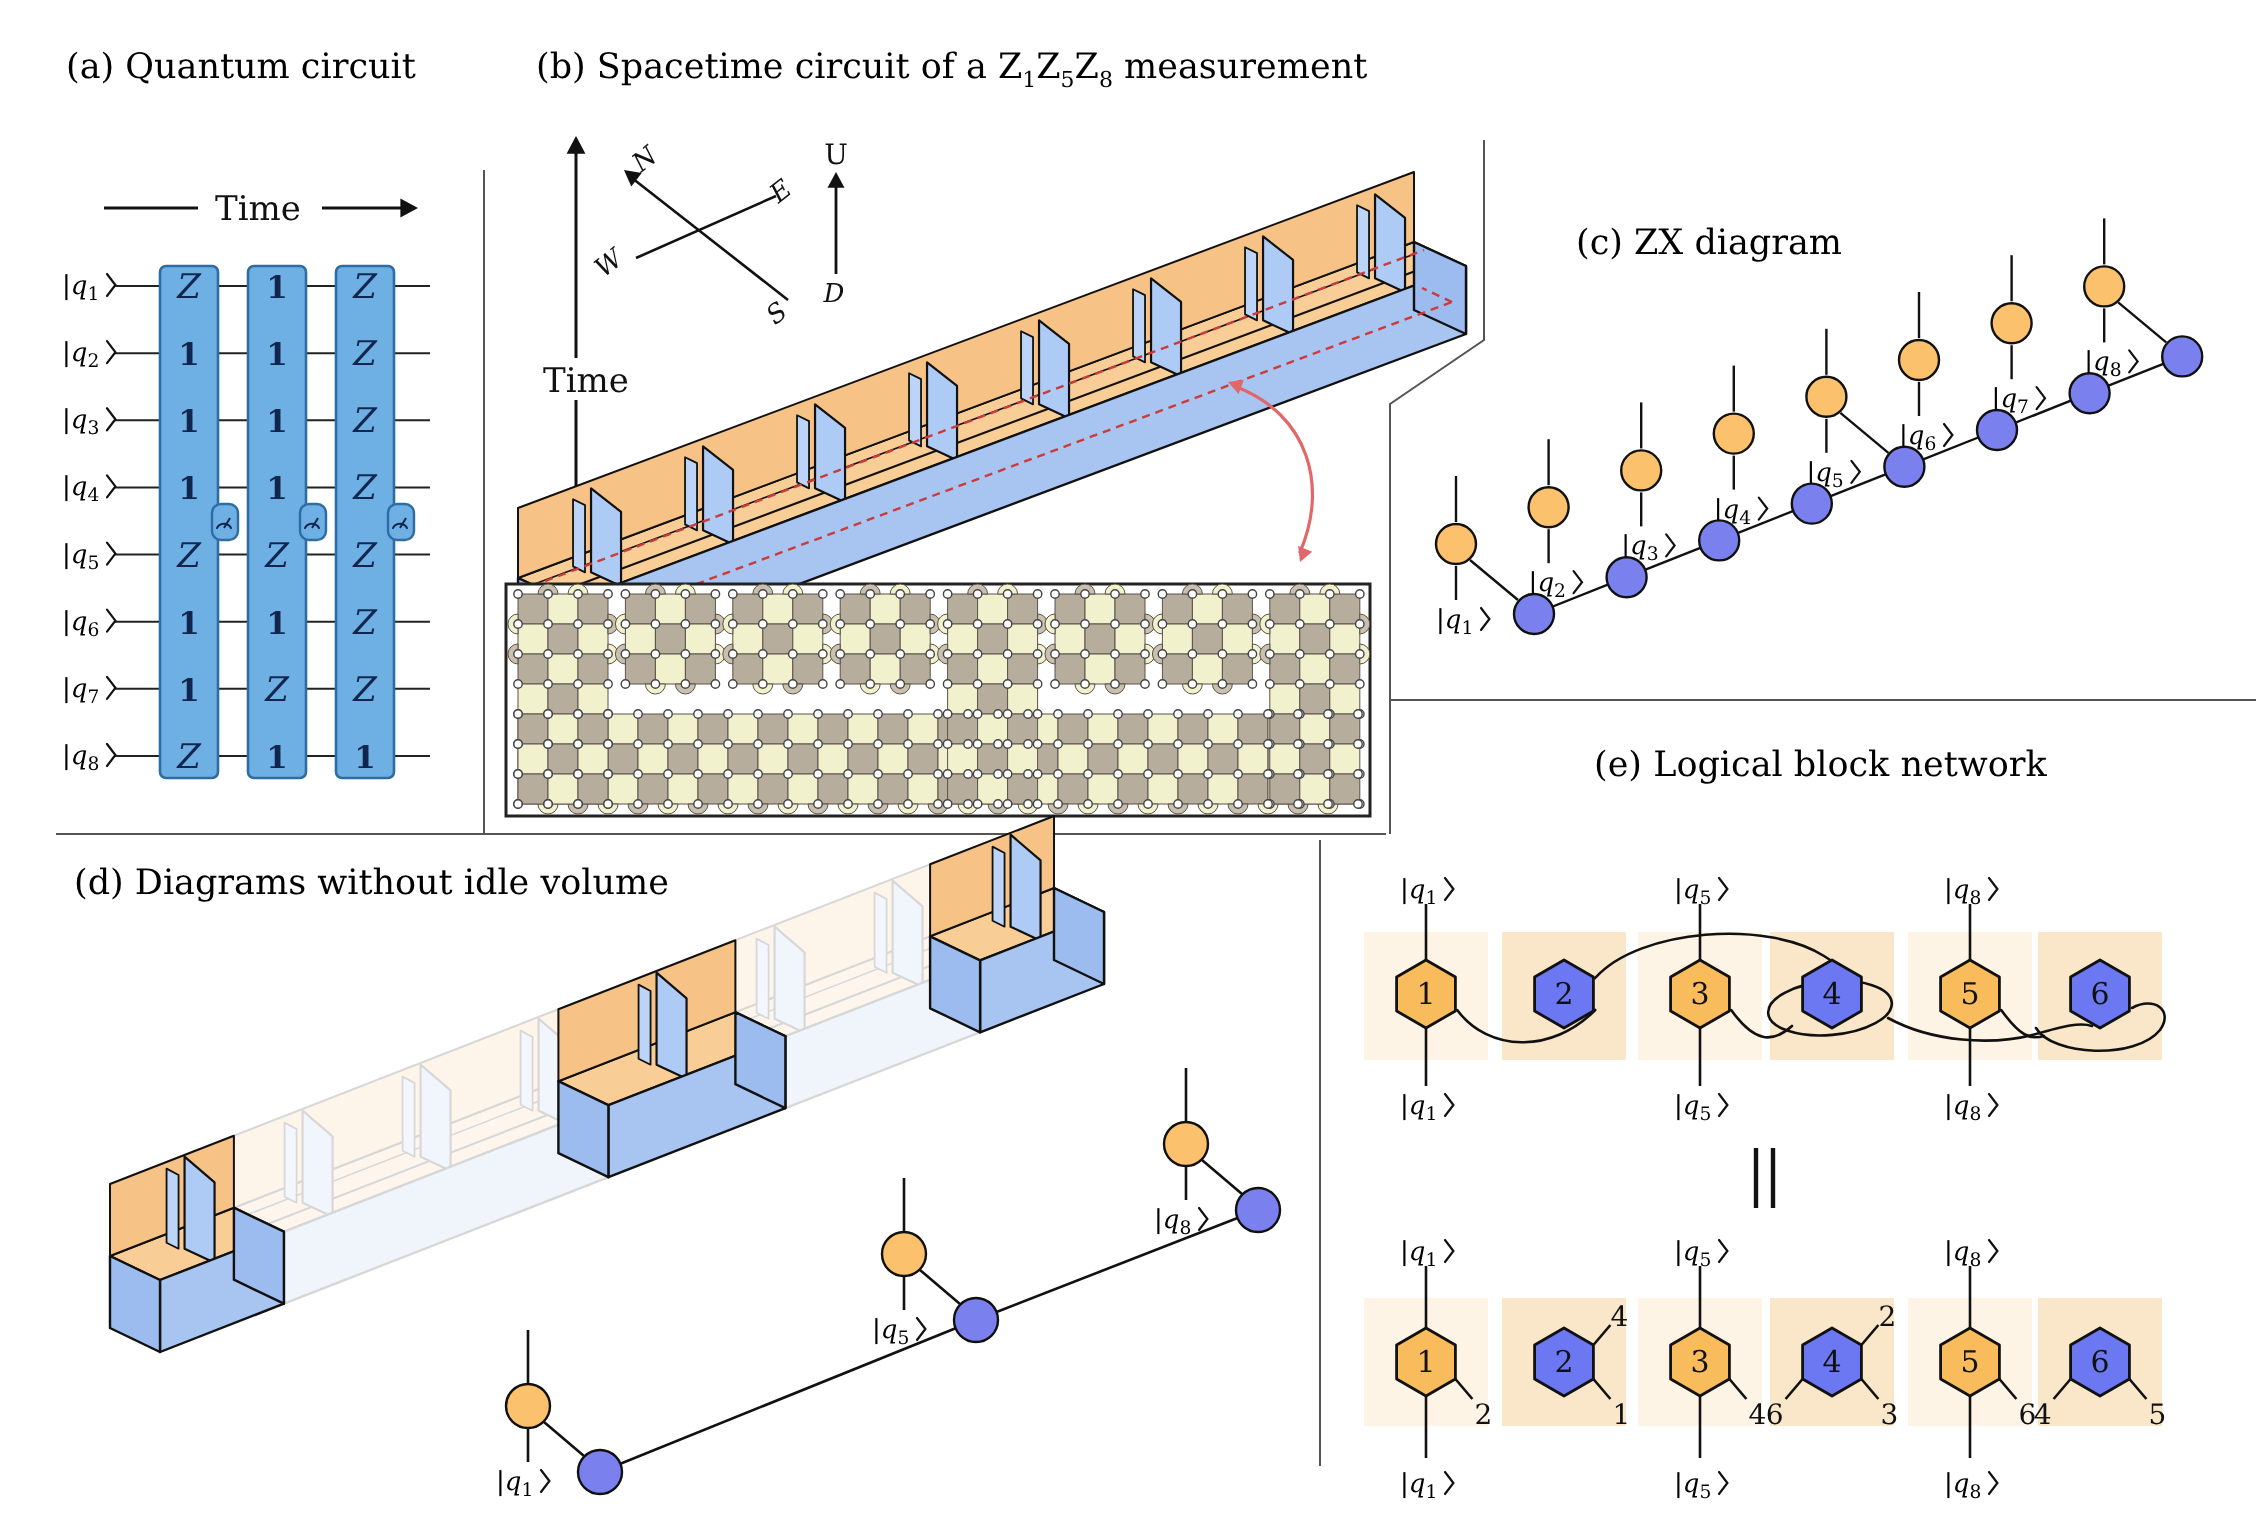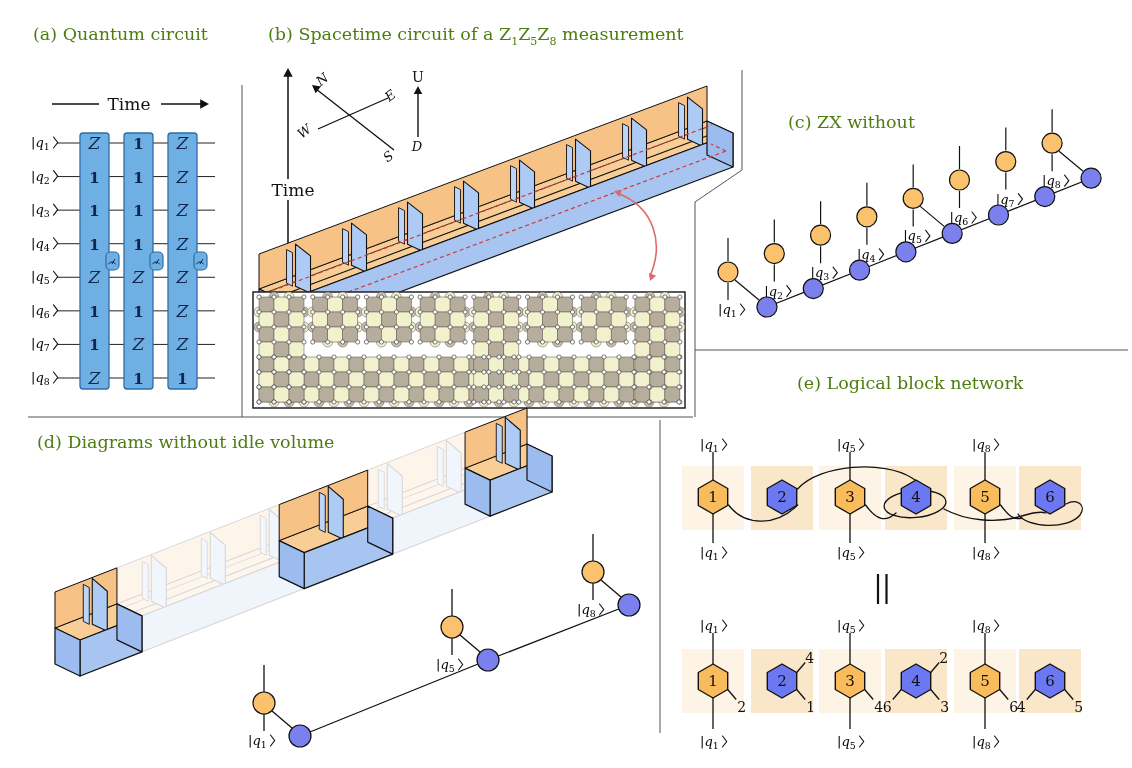--- a/index.html
+++ b/index.html
@@ -1,19 +1,19 @@
 <!DOCTYPE html>
 <html><head>
 <meta charset="utf-8">
 <style>
   html,body{margin:0;padding:0;background:#ffffff;}
   #fig{position:relative;width:1132px;height:768px;background:#fff;overflow:hidden;
        font-family:"DejaVu Serif","Liberation Serif",serif;}
   #art{position:absolute;left:0;top:0;}
-  .title{position:absolute;font-size:17.5px;color:#4d7c0f;white-space:nowrap;}
+  .title{position:absolute;font-size:17.5px;color:#000000;white-space:nowrap;}
   .title sub{font-size:11px;}
 </style>
 </head>
 <body>
 
 <div id="fig">
   <svg id="art" width="1132" height="768" viewBox="0 0 1132 768">
       <g>
         <line x1="242" y1="85" x2="242" y2="417" stroke="#555555" stroke-width="1"></line>
         <line x1="28" y1="417" x2="693" y2="417" stroke="#555555" stroke-width="1"></line>
@@ -1035,16 +1035,16 @@
           <text x="916" y="686" fill="#111" font-size="15" font-family="&quot;DejaVu Serif&quot;,&quot;Liberation Serif&quot;,serif" text-anchor="middle">4</text>
           <polygon points="985,664 999.7,672.5 999.7,689.5 985,698 970.3,689.5 970.3,672.5" fill="#F8BC5C" stroke="#111" stroke-width="1.4" stroke-linejoin="round"></polygon>
           <text x="985" y="686" fill="#111" font-size="15" font-family="&quot;DejaVu Serif&quot;,&quot;Liberation Serif&quot;,serif" text-anchor="middle">5</text>
           <polygon points="1050,664 1064.7,672.5 1064.7,689.5 1050,698 1035.3,689.5 1035.3,672.5" fill="#6C78F2" stroke="#111" stroke-width="1.4" stroke-linejoin="round"></polygon>
           <text x="1050" y="686" fill="#111" font-size="15" font-family="&quot;DejaVu Serif&quot;,&quot;Liberation Serif&quot;,serif" text-anchor="middle">6</text>
         </g>
       </g>
     </svg>
   <div class="title" style="left:33px;top:24px">(a) Quantum circuit</div>
   <div class="title" style="left:268px;top:24px"><span>(b) Spacetime circuit of a </span><span id="b-ops"><span>Z</span><sub>1</sub><span>Z</span><sub>5</sub><span>Z</span><sub>8</sub></span><span> measurement</span></div>
-  <div class="title" style="left:788px;top:112px">(c) ZX without</div>
+  <div class="title" style="left:788px;top:112px">(c) ZX diagram</div>
   <div class="title" style="left:797px;top:373px">(e) Logical block network</div>
   <div class="title" style="left:37px;top:432px">(d) Diagrams without idle volume</div>
 </div>
 
 </body></html>

